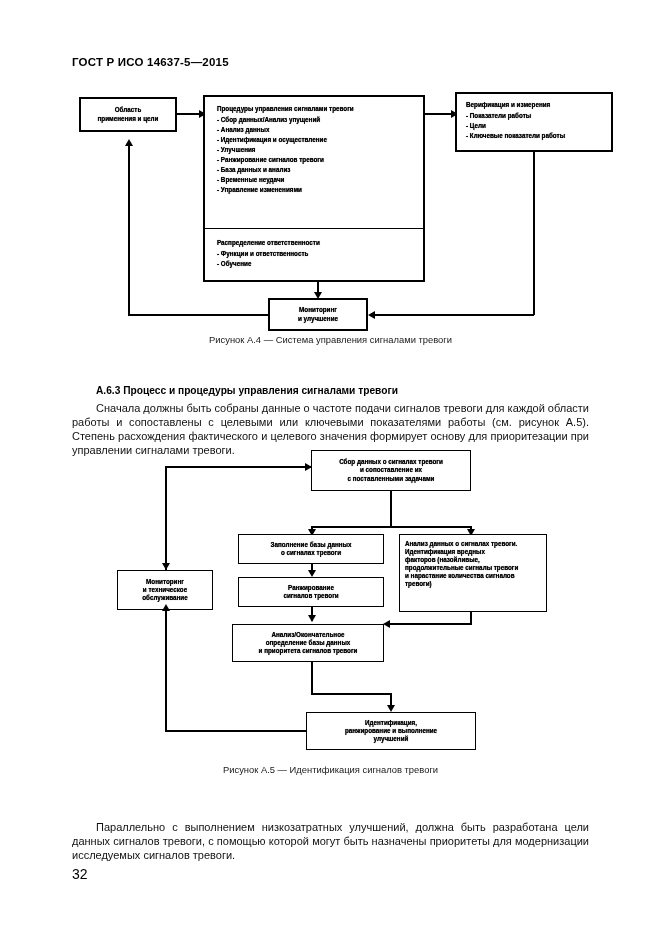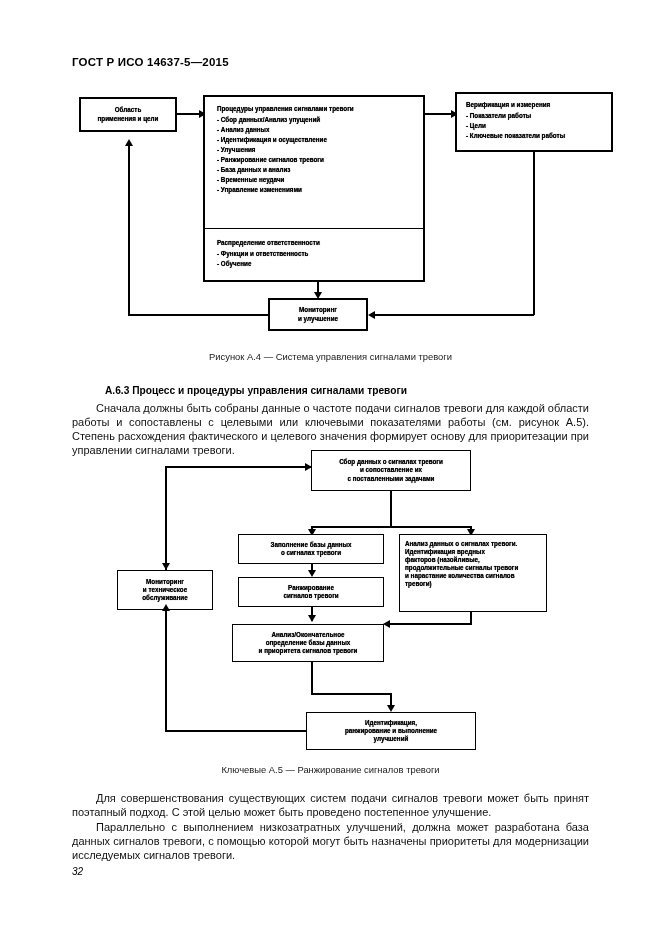--- a/index.html
+++ b/index.html
@@ -106,22 +106,21 @@
     font-size: 11px;
     line-height: 14.1px;
     text-align: justify;
     text-indent: 24px;
     color: #111;
   }
   .folio {
     position: absolute;
     left: 72px;
     top: 866px;
-    font-size: 10px;
-    font-style: italic;
+    font-size: 14px;
   }
 
   .box-line { display: block; }
 </style>
 </head>
 <body>
 
 <div class="page">
 
   <div class="doc-header">ГОСТ Р ИСО 14637-5—2015</div>
@@ -178,24 +177,24 @@
       <span class="ctr blurred box-line">и улучшение</span>
     </div>
 
     <div class="ln vline" style="left:317px; top:282px; height:12px;"></div>
     <div class="arrow down" style="left:314px; top:292px;"></div>
 
     <div class="ln hline" style="left:128px; top:314px; width:141px;"></div>
     <div class="ln vline" style="left:128px; top:146px; height:169px;"></div>
     <div class="arrow up" style="left:125px; top:139px;"></div>
 
-    <div class="caption" style="top:351px;">Рисунок А.4 — Система управления сигналами тревоги</div>
+    <div class="caption" style="top:334px;">Рисунок А.4 — Система управления сигналами тревоги</div>
   </div>
 
-  <div class="sec-title" style="top:385px;margin-left:9px;">А.6.3  Процесс и процедуры управления сигналами тревоги</div>
+  <div class="sec-title" style="top:385px;">А.6.3  Процесс и процедуры управления сигналами тревоги</div>
   <div class="para" style="top:401px;">Сначала должны быть собраны данные о частоте подачи сигналов тревоги для каждой области работы и сопоставлены с целевыми или ключевыми показателями работы (см. рисунок А.5). Степень расхождения фактического и целевого значения формирует основу для приоритезации при управлении сигналами тревоги.</div>
 
   <div>
 
     <div class="box thin" style="left:311px; top:450px; width:160px; height:41px;">
       <span class="ctr blurred box-line">Сбор данных о сигналах тревоги</span>
       <span class="ctr blurred box-line">и сопоставление их</span>
       <span class="ctr blurred box-line">с поставленными задачами</span>
     </div>
 
@@ -265,21 +264,20 @@
     <div class="ln hline" style="left:311px; top:693px; width:80px;"></div>
     <div class="ln vline" style="left:390px; top:693px; height:16px;"></div>
     <div class="arrow down" style="left:387px; top:705px;"></div>
 
     <div class="box thin" style="left:306px; top:712px; width:170px; height:38px;">
       <span class="ctr blurred box-line">Идентификация,</span>
       <span class="ctr blurred box-line">ранжирование и выполнение</span>
       <span class="ctr blurred box-line">улучшений</span>
     </div>
 
-    <div class="caption" style="top:764px;">Ключевые А.5 — Ранжирование сигналов тревоги</div>
+    <div class="caption" style="top:764px;">Рисунок А.5 — Идентификация сигналов тревоги</div>
   </div>
 
-  <div class="para" style="top:791px;">Для совершенствования существующих систем подачи сигналов тревоги может быть принят поэтапный подход. С этой целью может быть проведено постепенное улучшение.</div>
-  <div class="para" style="top:820px;">Параллельно с выполнением низкозатратных улучшений, должна может разработана база данных сигналов тревоги, с помощью которой могут быть назначены приоритеты для модернизации исследуемых сигналов тревоги.</div>
+  <div class="para" style="top:820px;">Параллельно с выполнением низкозатратных улучшений, должна быть разработана цели данных сигналов тревоги, с помощью которой могут быть назначены приоритеты для модернизации исследуемых сигналов тревоги.</div>
 
   <div class="folio">32</div>
 
 </div>
 
 </body></html>

